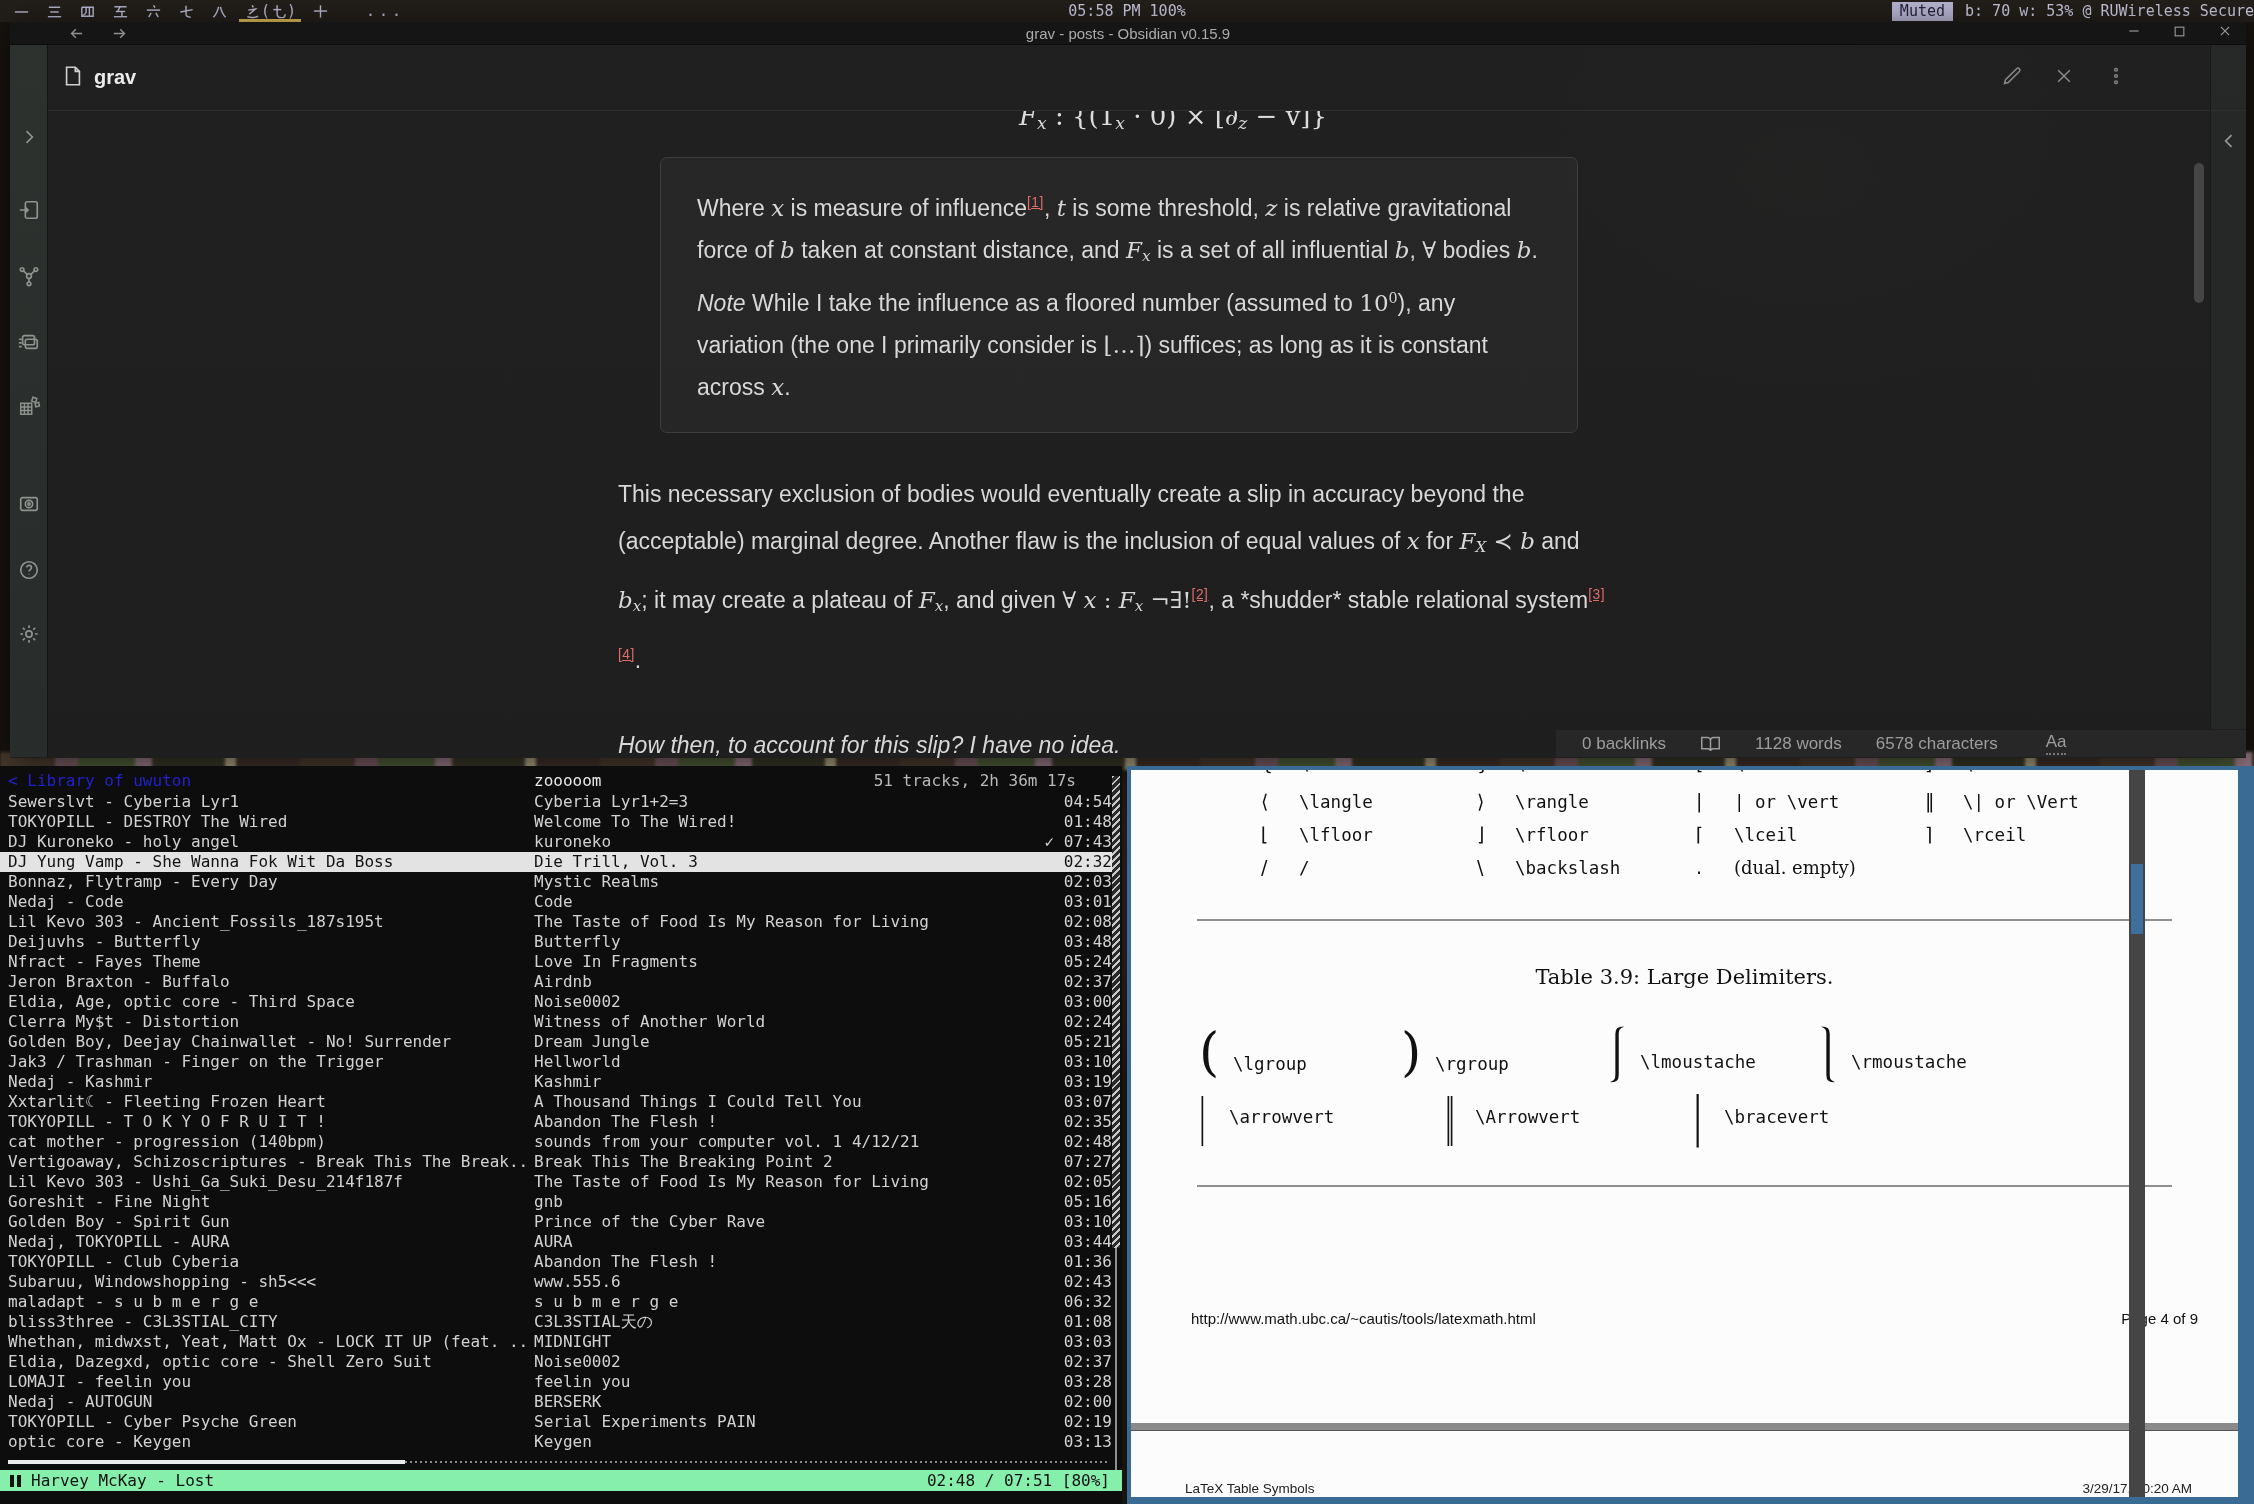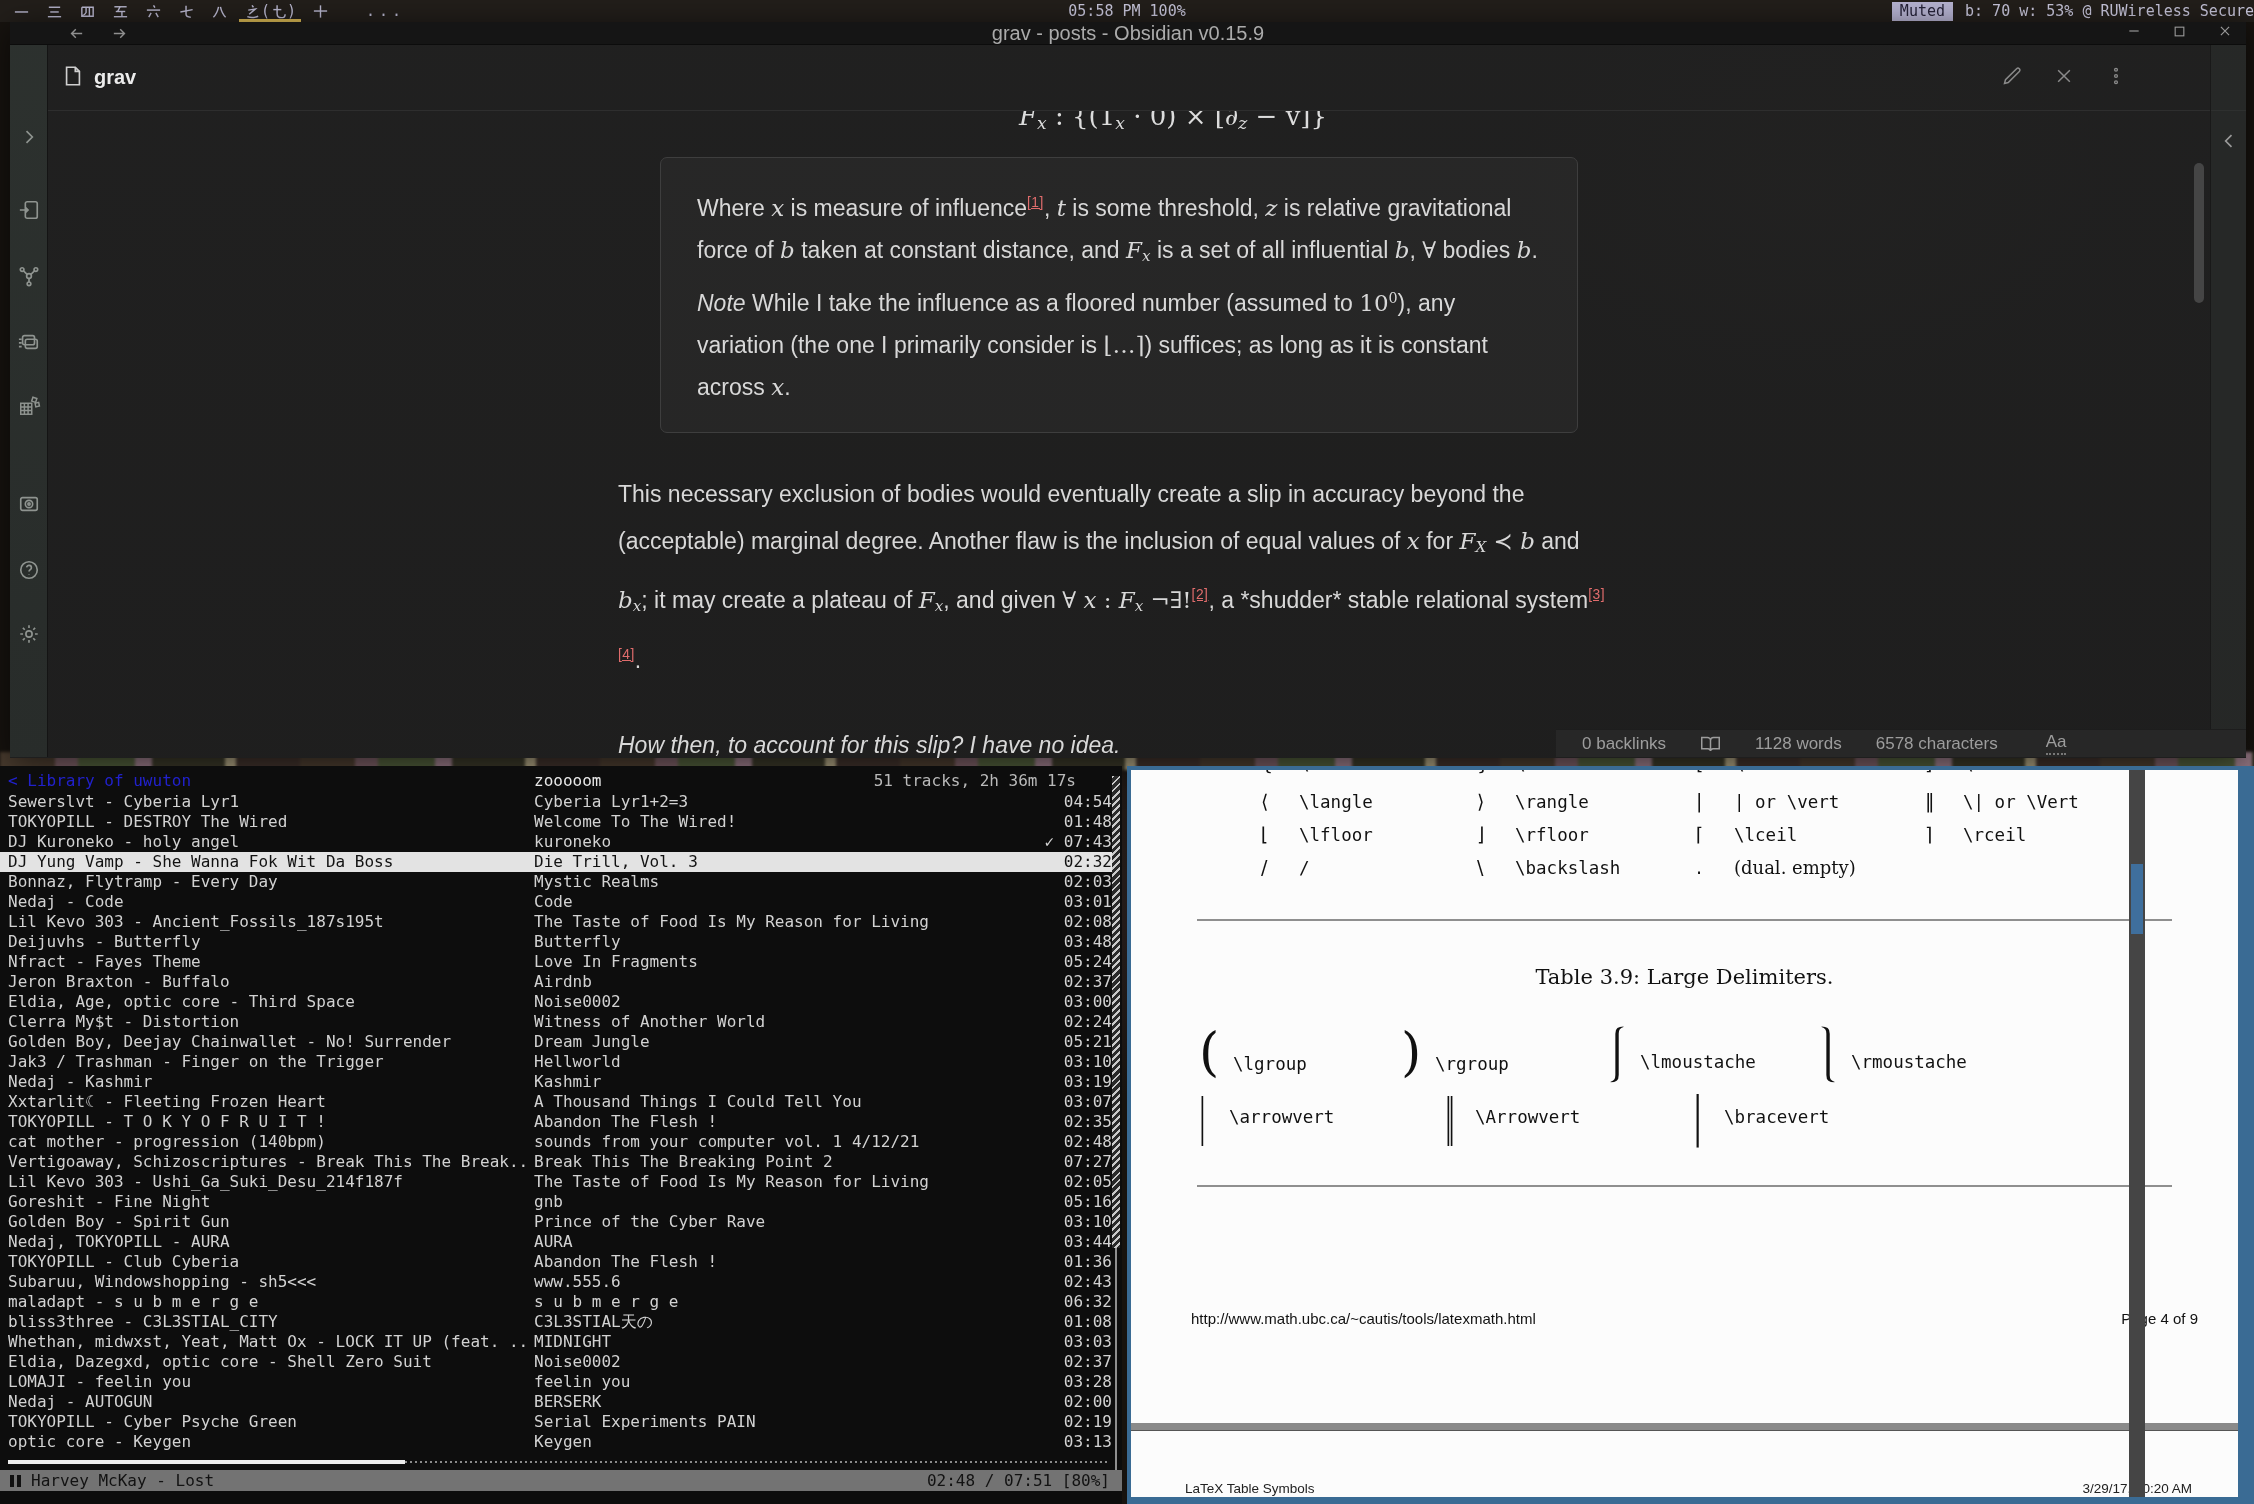--- a/index.html
+++ b/index.html
@@ -43,21 +43,21 @@
   .obsidian{
     position:absolute; left:10px; top:22px; width:2236px; height:736px;
     background:#1e1e1e; box-shadow:0 6px 30px rgba(0,0,0,.6);
   }
   .ob-titlebar{
     height:23px; background:#151515; border-bottom:1px solid #0c0c0c;
     position:relative; display:flex; align-items:center; color:#8f8f8f;
   }
   .nav-arrows{ display:flex; gap:26px; margin-left:58px; }
   .nav-arrows svg{ display:block; }
-  .ob-title{ position:absolute; left:50%; transform:translateX(-50%); color:#ababab; font-size:20px;text-align:center; }
+  .ob-title{ position:absolute; left:50%; transform:translateX(-50%); color:#ababab; font-size:15px;text-align:center; }
   .win-controls{ margin-left:auto; display:flex; gap:32px; margin-right:14px; align-items:center; }
   .ob-app{ display:flex; height:712px; }
   .ribbon{
     width:38px; background:linear-gradient(rgba(56,62,58,.35),rgba(44,48,46,.35)), #262a28;
     border-right:1px solid #141414; position:relative; color:#8f9490;
   }
   .ribbon .ric{ position:absolute; left:50%; transform:translateX(-50%); }
   .ob-main{ flex:1; position:relative; color:#d8d8d8;
     background:linear-gradient(rgba(32,32,32,.92),rgba(30,30,30,.92)),
       radial-gradient(ellipse 300px 200px at 80% 20%, #3a3630, #242220);
@@ -117,21 +117,21 @@
   .cmus-scroll{ position:absolute; right:2px; top:26px; width:8px; height:680px; }
   .cmus-scroll .thumb{ position:absolute; top:-16px; width:8px; height:472px;
       background:repeating-linear-gradient(135deg,#c9c9c9 0 2px,#2a2a2a 2px 5px); }
   .cmus-scroll .track{ position:absolute; top:456px; left:3px; width:2px; height:230px; background:#8f8f8f; }
   .cmus-progress{ position:absolute; left:8px; top:694px; width:1102px; height:4px; }
   .cmus-progress .done{ height:4px; background:#ececec; float:left; }
   .cmus-progress .rest{ height:2px; margin-top:1px; overflow:hidden;
       background:repeating-linear-gradient(90deg,#8a8a8a 0 2px,transparent 2px 5px); }
   .nowbar{
     position:absolute; left:0; top:704px; width:1122px; height:21px;
-    background:#737373; color:#121212; display:flex; align-items:center; padding:0 10px;
+    background:#86efac; color:#121212; display:flex; align-items:center; padding:0 10px;
   }
   .pause-ic{ display:inline-flex; gap:3px; margin-right:10px; }
   .pause-ic i{ display:block; width:4px; height:12px; background:#111; }
   .nowbar .ntime{ margin-left:auto; padding-right:2px; }
   
   .pdfwin{
     position:absolute; left:1127px; top:766px; width:1127px; height:738px;
     background:#3a6b94; padding:4px 0 7px 4px;
   }
   .pdf-body{ position:relative; width:1014px; height:727px; background:#6b6b6b; }

